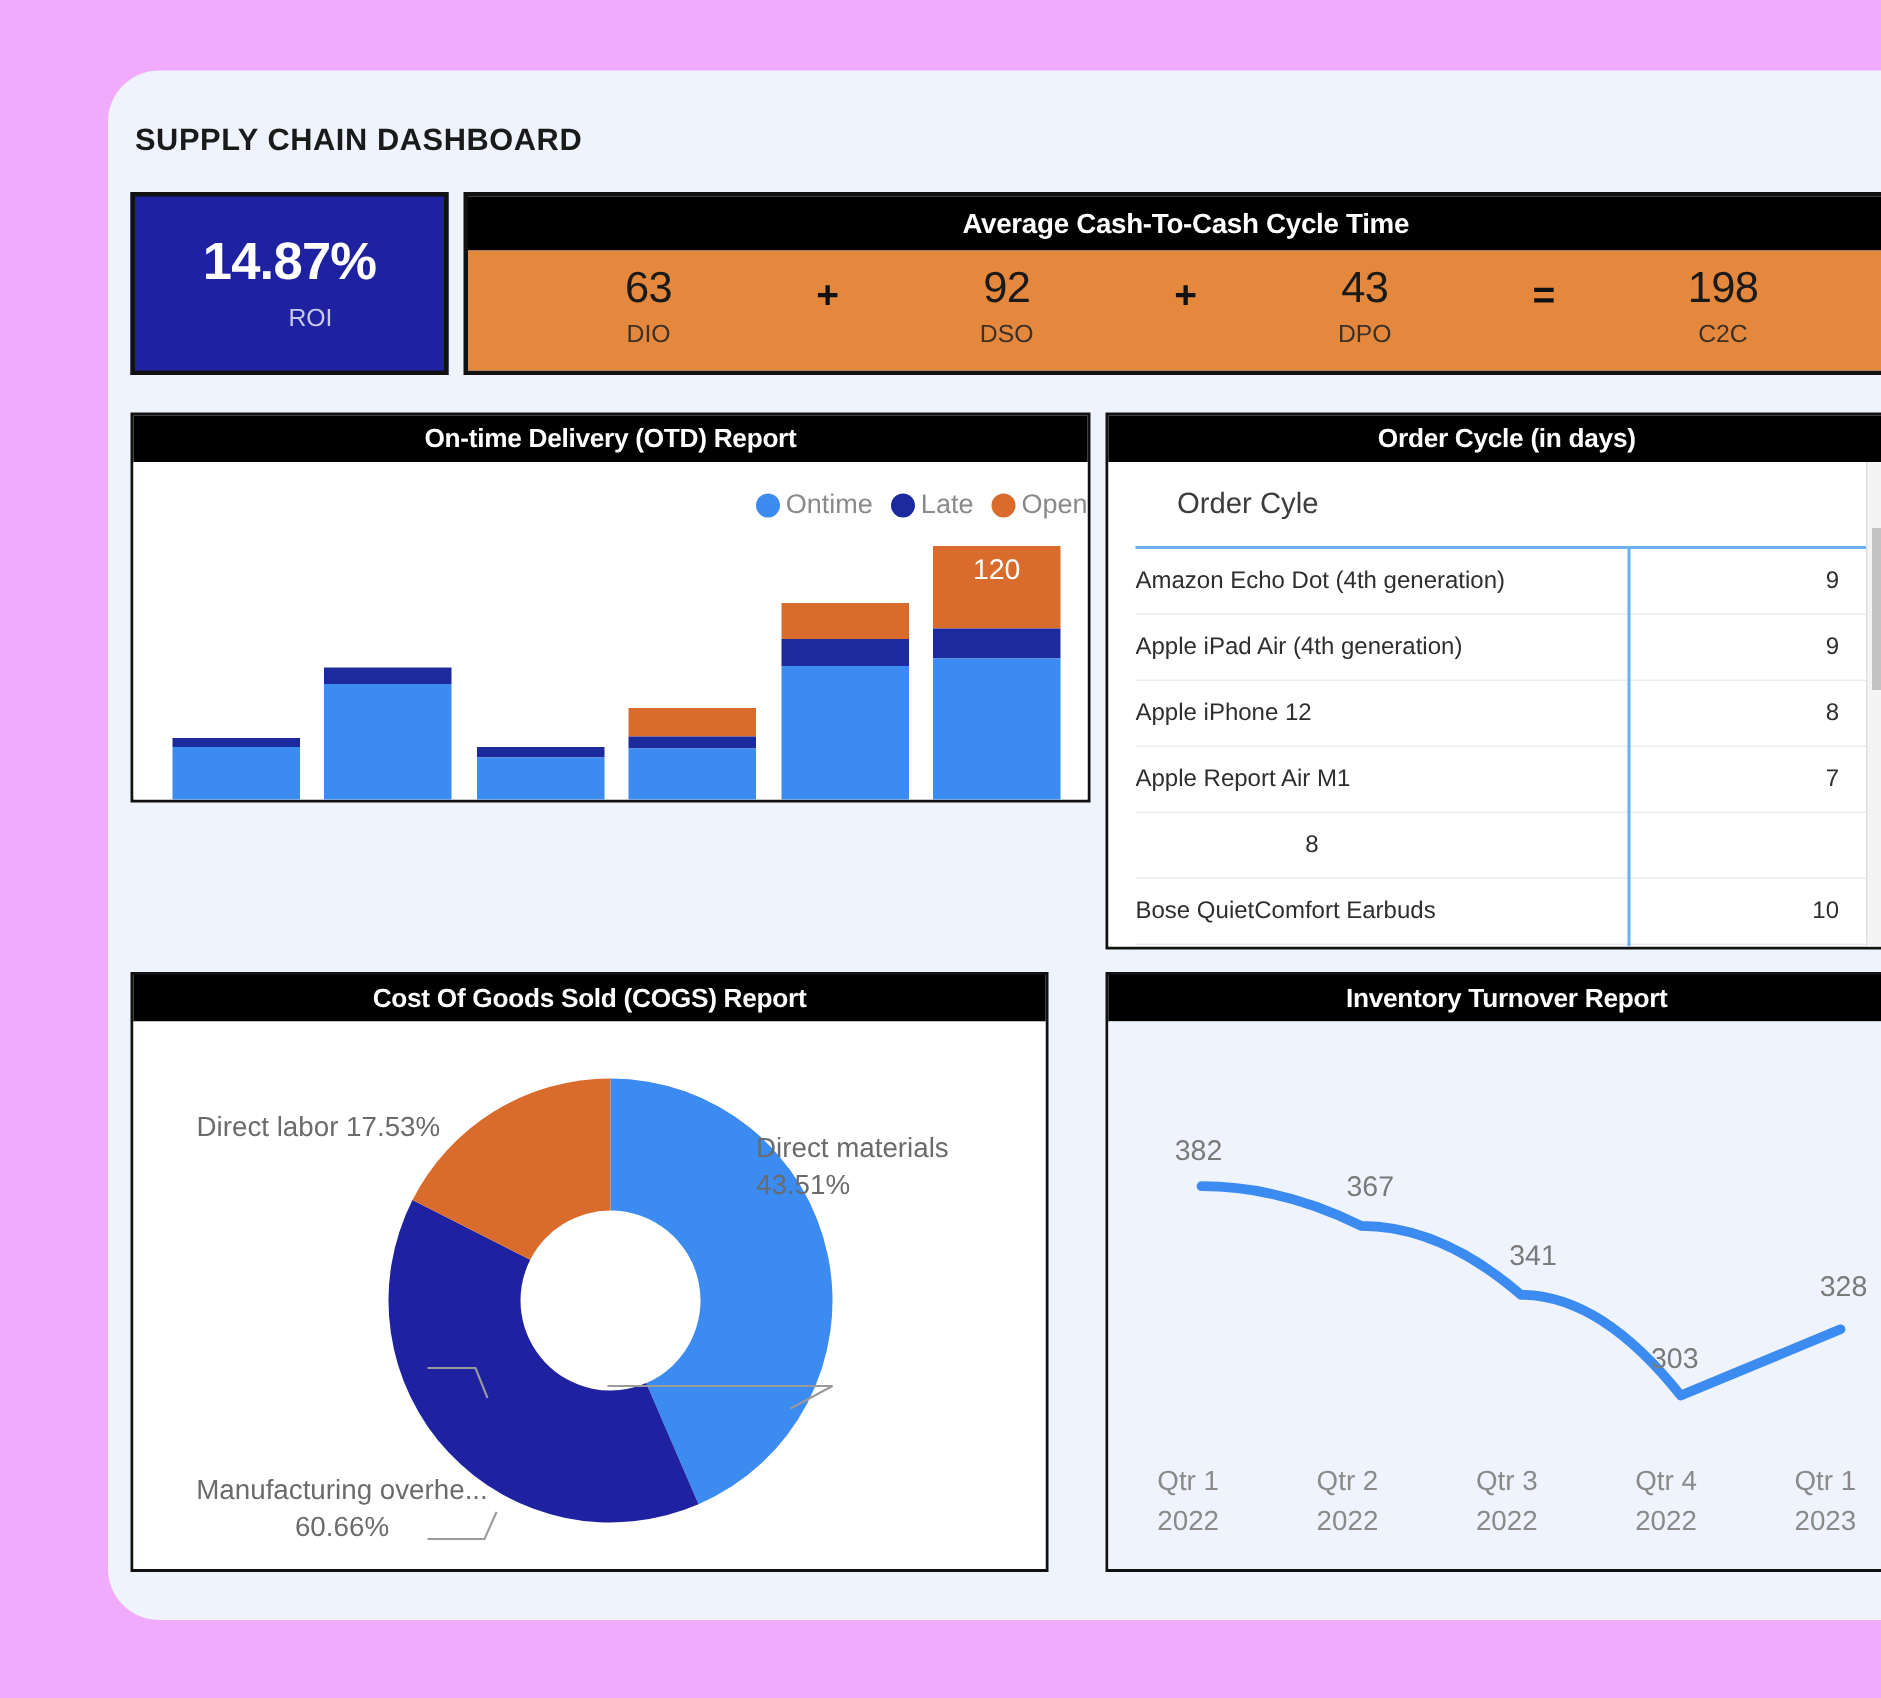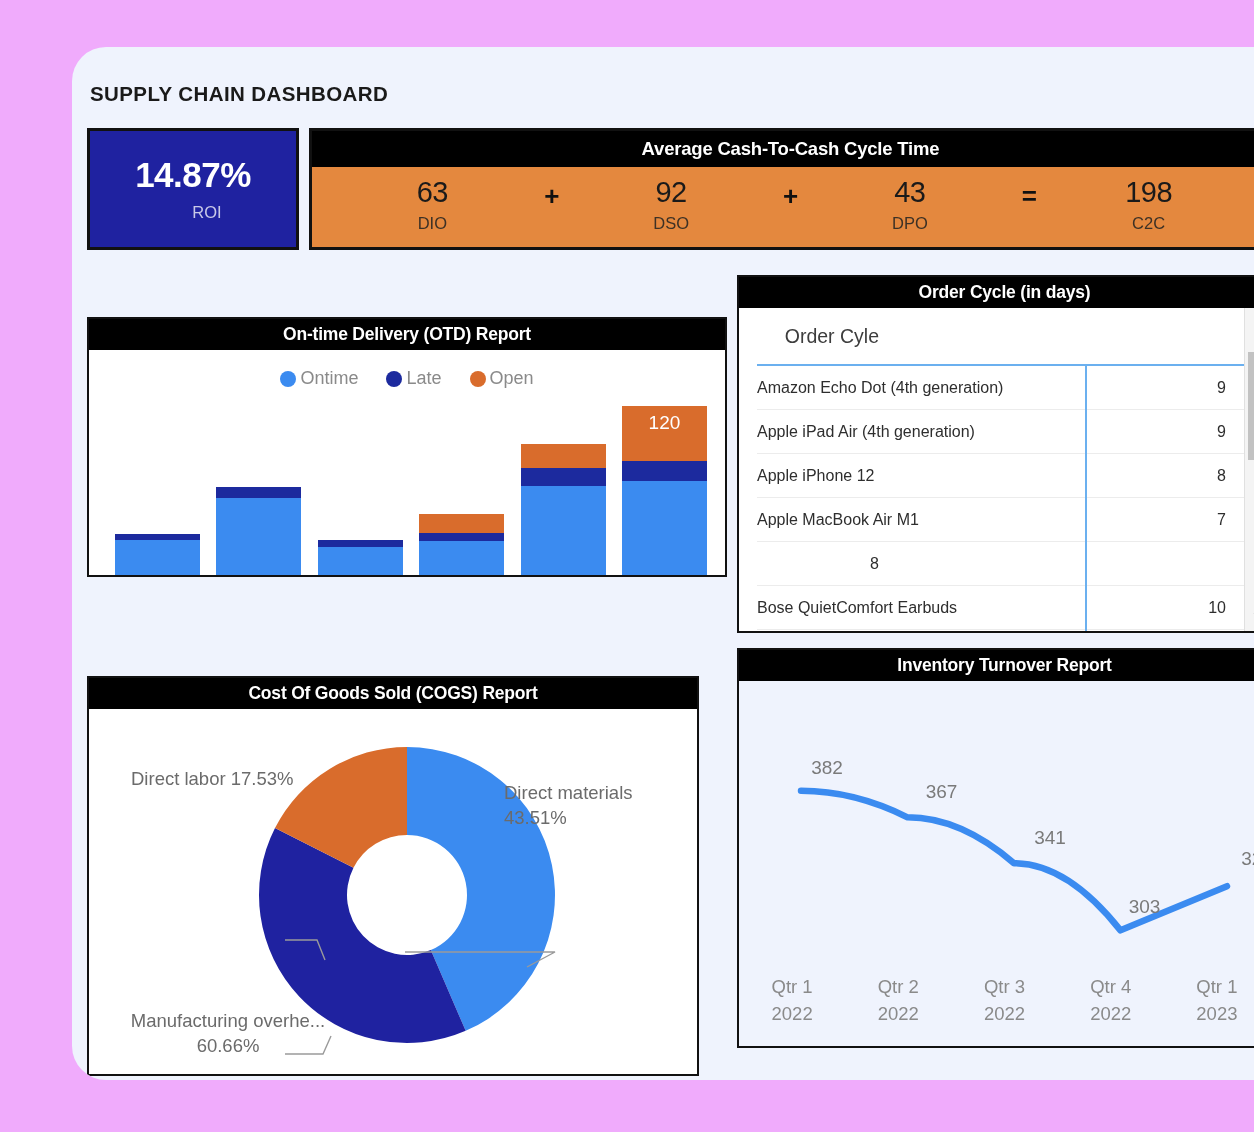--- a/index.html
+++ b/index.html
@@ -142,32 +142,32 @@
     color: #ffffff;
     font-size: 17.5px;
     font-weight: bold;
     letter-spacing: -0.2px;
     display: flex;
     align-items: center;
     justify-content: center;
   }
   .panel-body { flex: 1; position: relative; overflow: hidden; background: #ffffff; }
 
-  #panel-otd   { left: 15px;  top: 228px; width: 640px; height: 260px; margin-top: 42px; }
+  #panel-otd   { left: 15px;  top: 228px; width: 640px; height: 260px; }
   #panel-order { left: 665px; top: 228px; width: 535px; height: 358px; }
-  #panel-cogs  { left: 15px;  top: 601px; width: 612px; height: 400px; margin-top: 28px; }
+  #panel-cogs  { left: 15px;  top: 601px; width: 612px; height: 400px; }
   #panel-inv   { left: 665px; top: 601px; width: 535px; height: 400px; }
 
   
   .legend {
     position: absolute;
     left: 0; right: 0; top: 18px;
     display: flex;
-    justify-content: center;
-    gap: 28px;
+    justify-content: flex-end;
+    gap: 12px;
   }
   .legend-item { display: flex; align-items: center; gap: 4px; }
   .legend-dot { width: 16px; height: 16px; border-radius: 50%; }
   .legend-text { font-size: 18px; color: #8a8a8a; }
 
   .bars {
     position: absolute;
     left: 26px;
     right: 18px;
     top: 55px;
@@ -285,21 +285,20 @@
     font-size: 18.5px;
     color: #8a8a8a;
     line-height: 1.5;
   }
   .inv-dlabel {
     position: absolute;
     font-size: 19px;
     color: #7a7a7a;
     transform: translate(-50%, -100%);
     white-space: nowrap;
-    margin-left: 28px;
   }
 </style>
 </head>
 <body>
 
 <div id="root">
   <div class="dash-card">
 
     <div class="dash-title">SUPPLY CHAIN DASHBOARD</div>
 
@@ -422,21 +421,21 @@
                 </div>
                 <div class="tbl-row">
                   <div class="td-product">Apple iPad Air (4th generation)</div>
                   <div class="td-cycle">9</div>
                 </div>
                 <div class="tbl-row">
                   <div class="td-product">Apple iPhone 12</div>
                   <div class="td-cycle">8</div>
                 </div>
                 <div class="tbl-row">
-                  <div class="td-product">Apple MacBook Air M1</div>
+                  <div class="td-product">Apple Report Air M1</div>
                   <div class="td-cycle">7</div>
                 </div>
                 <div class="tbl-row">
                   <div class="td-cycle">8</div>
                 </div>
                 <div class="tbl-row">
                   <div class="td-product">Bose QuietComfort Earbuds</div>
                   <div class="td-cycle">10</div>
                 </div>
               </div>

